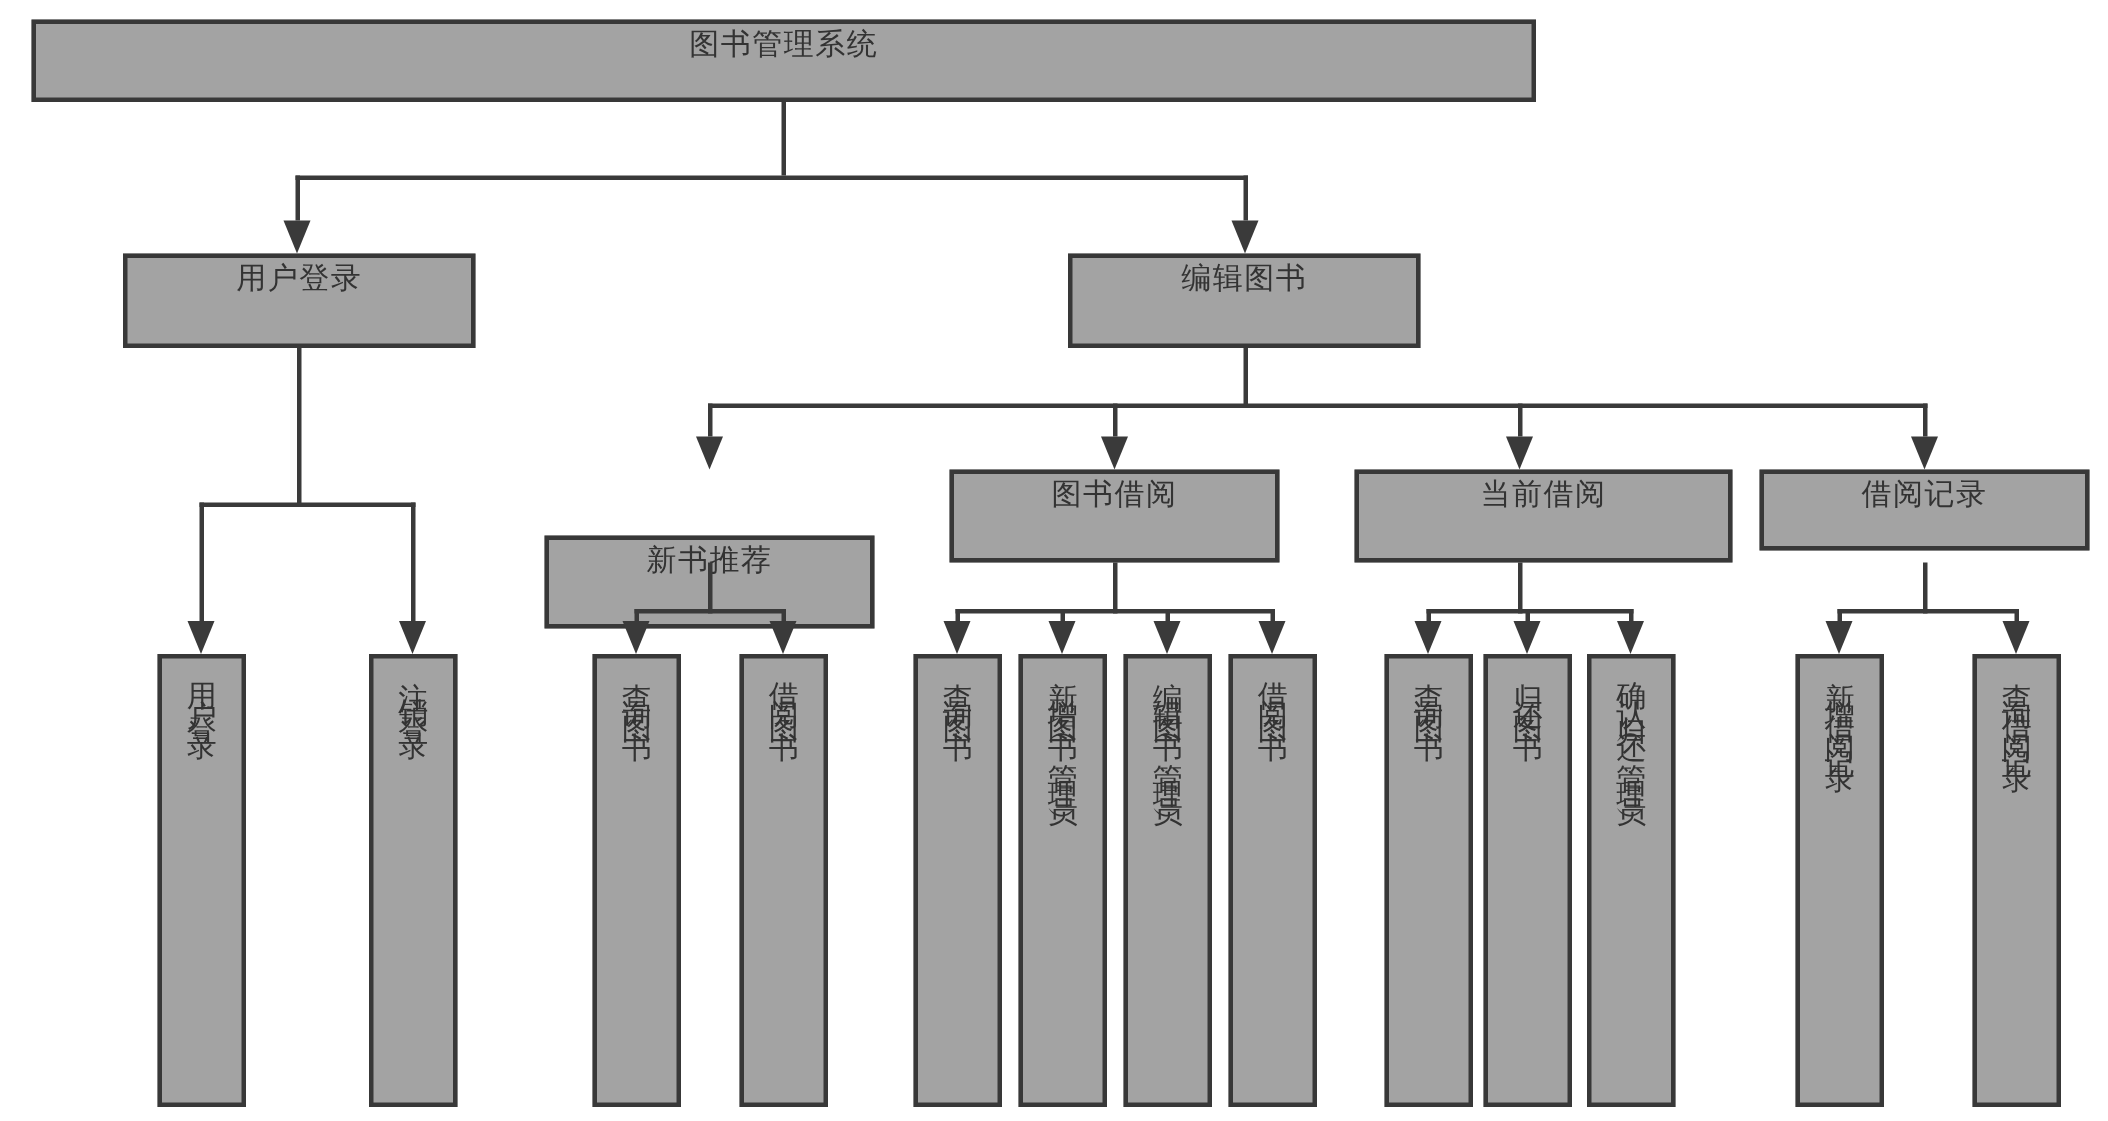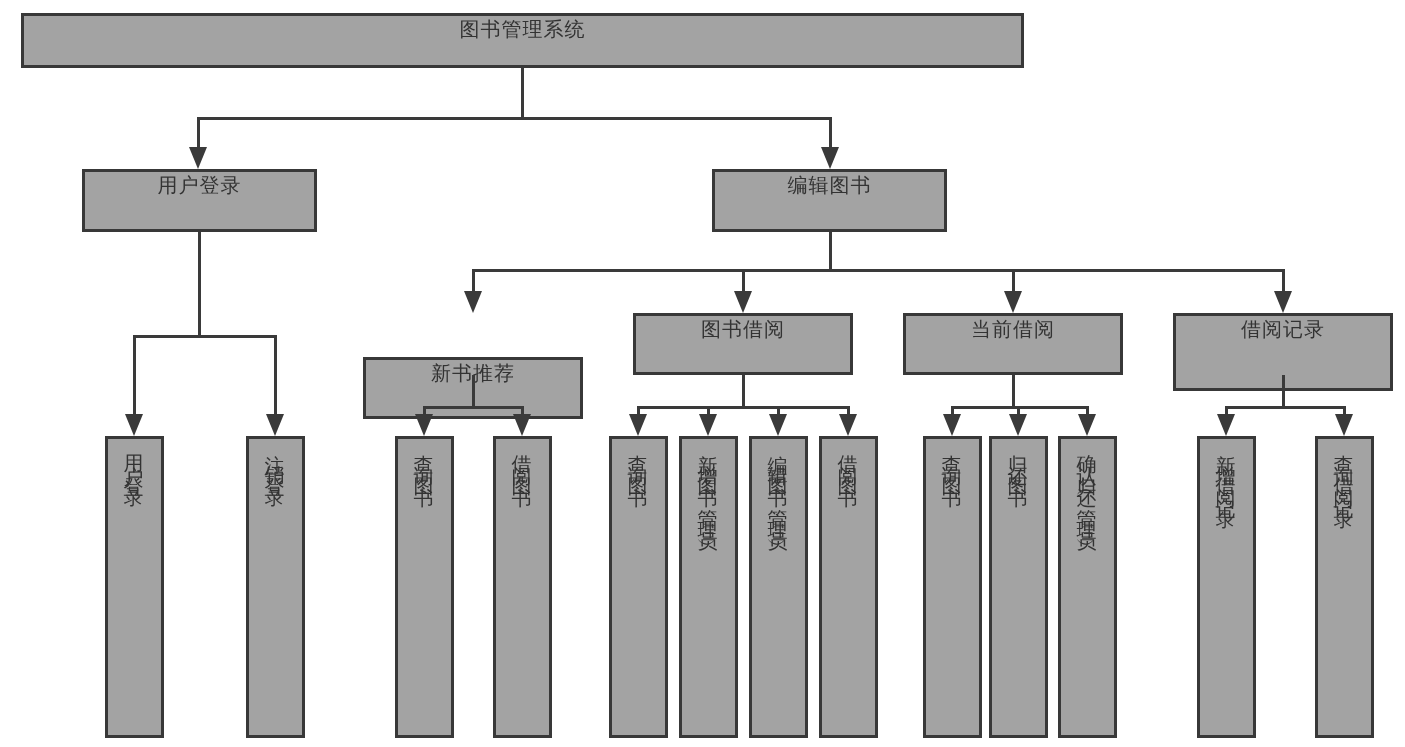--- a/index.html
+++ b/index.html
@@ -66,24 +66,24 @@
   <div class="box" style="left:712px; top:169px; width:235px; height:63px;">
     <span>编辑图书</span>
   </div>
 
   <div class="box" style="left:363px; top:313px; width:220px; height:62px;margin-top:44px;">
     <span>新书推荐</span>
   </div>
   <div class="box" style="left:633px; top:313px; width:220px; height:62px;">
     <span>图书借阅</span>
   </div>
-  <div class="box" style="left:903px; top:313px; width:220px; height:62px;">
+  <div class="box" style="left:903px; top:313px; width:252px; height:62px;">
     <span>当前借阅</span>
   </div>
-  <div class="box" style="left:1173px; top:313px; width:220px; height:78px;">
+  <div class="box" style="left:1173px; top:313px; width:220px; height:54px;">
     <span>借阅记录</span>
   </div>
 
   <div class="box leaf" style="left:104.5px; top:436px; width:59px; height:302px;">
     <span class="vtext">用户登录</span>
   </div>
   <div class="box leaf" style="left:245.5px; top:436px; width:59px; height:302px;">
     <span class="vtext">注销登录</span>
   </div>
 

